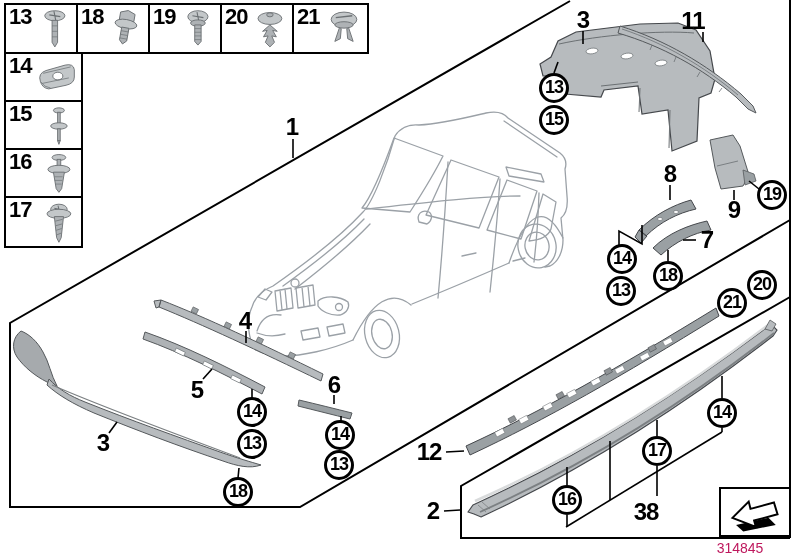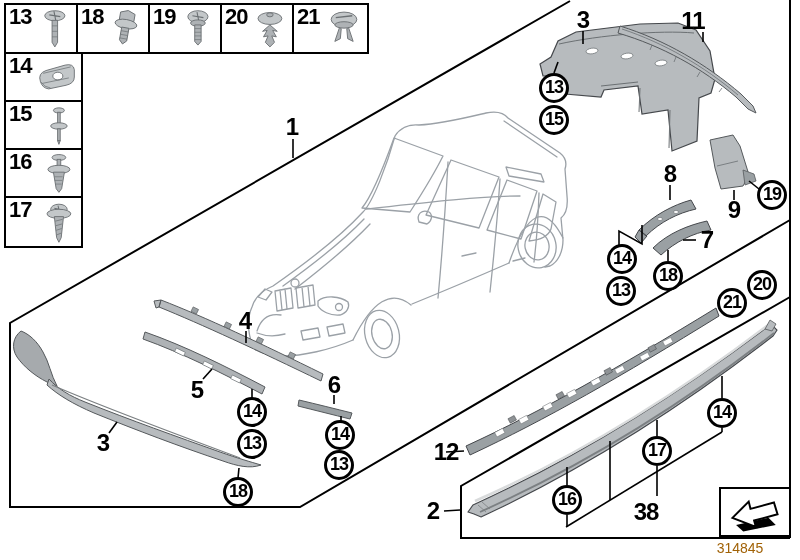--- a/index.html
+++ b/index.html
@@ -15,21 +15,21 @@
   .plain{position:absolute;transform:translate(-50%,-50%);font-weight:bold;font-size:24px;
          color:#000;letter-spacing:-1px;line-height:1;white-space:nowrap;}
   .circ{position:absolute;width:30px;height:30px;transform:translate(-50%,-50%);
         border:3px solid #000;border-radius:50%;background:#fff;box-sizing:border-box;
         font-weight:bold;font-size:18px;color:#000;text-align:center;line-height:23px;
         letter-spacing:-1px;}
   
   .dirbox{position:absolute;left:719px;top:487px;width:72px;height:50px;border:2px solid #000;
           background:#fff;box-sizing:border-box;}
   .pnum{position:absolute;left:690px;top:540px;width:100px;text-align:center;font-size:14px;
-        color:#a16207;}
+        color:#be185d;}
 </style>
 </head>
 <body>
 
 <div class="stage">
 
 <svg class="art" width="800" height="560" viewBox="0 0 800 560">
 
   <g stroke="#000" stroke-width="2" fill="none">
     <path d="M570,1 L10,323 L10,507 L300,507 L790,220"></path>
@@ -296,21 +296,21 @@
 <div class="plain" style="left:433px;top:511px">2</div>
 <div class="plain" style="left:103px;top:443px">3</div>
 <div class="plain" style="left:245px;top:321px">4</div>
 <div class="plain" style="left:197px;top:390px">5</div>
 <div class="plain" style="left:334px;top:385px">6</div>
 <div class="plain" style="left:707px;top:240px">7</div>
 <div class="plain" style="left:670px;top:174px">8</div>
 <div class="plain" style="left:734px;top:210px">9</div>
 <div class="plain" style="left:583px;top:20px">3</div>
 <div class="plain" style="left:693px;top:21px">11</div>
-<div class="plain" style="left:446px;top:452px">12</div>
+<div class="plain" style="left:429px;top:452px">12</div>
 <div class="plain" style="left:646px;top:512px">38</div>
 
 <div class="circ" style="left:554px;top:88px">13</div>
 <div class="circ" style="left:554px;top:120px">15</div>
 <div class="circ" style="left:772px;top:195px">19</div>
 <div class="circ" style="left:622px;top:259px">14</div>
 <div class="circ" style="left:621px;top:291px">13</div>
 <div class="circ" style="left:668px;top:276px">18</div>
 <div class="circ" style="left:762px;top:285px">20</div>
 <div class="circ" style="left:732px;top:303px">21</div>

